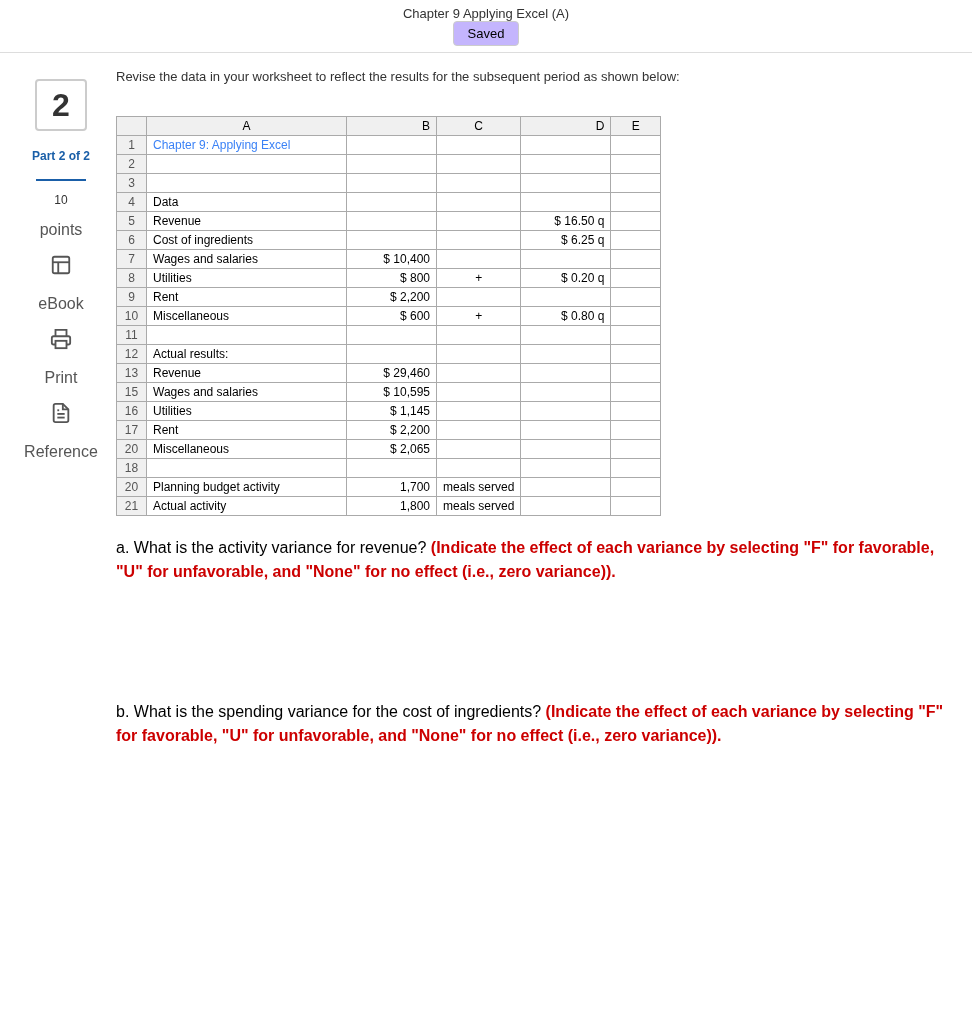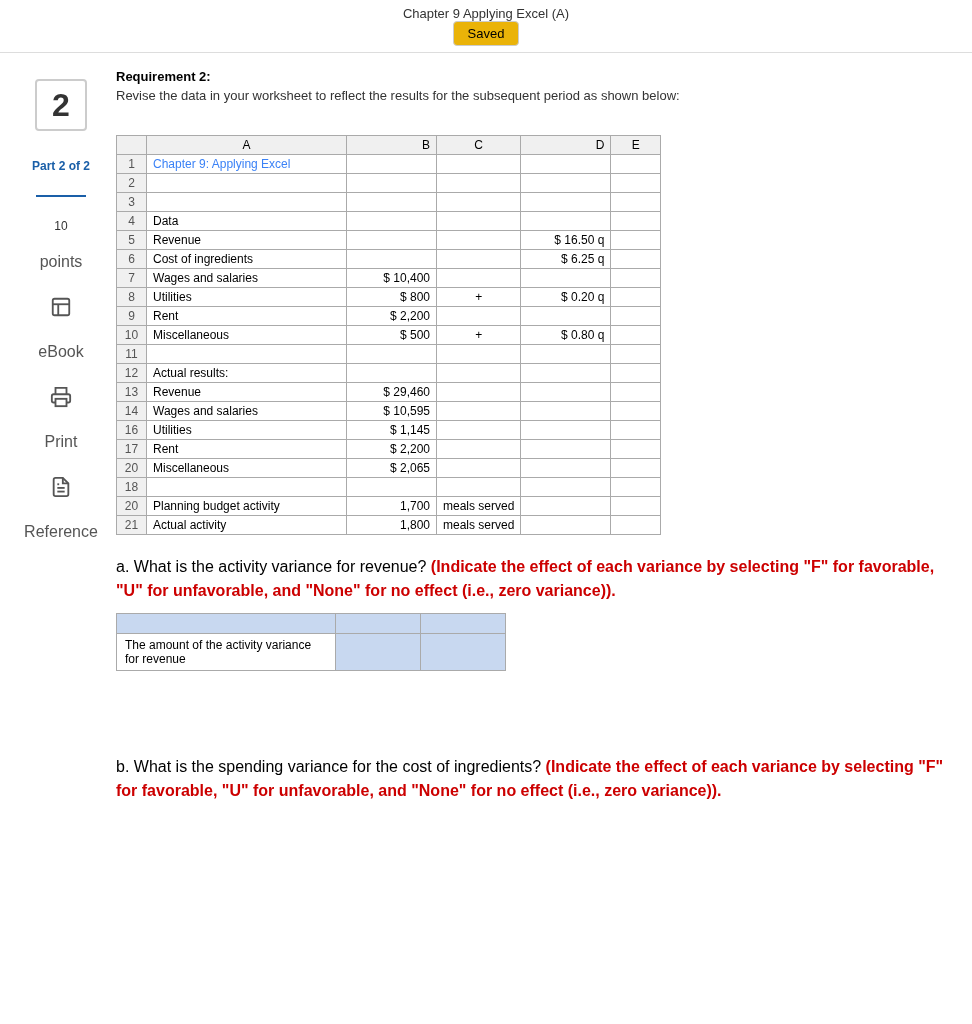--- a/index.html
+++ b/index.html
@@ -19,21 +19,21 @@
       border-bottom: 1px solid #ddd;
       flex-direction: column;
     }
 
     .top-bar-title {
       font-size: 13px;
       color: #333;
     }
 
     .saved-btn {
-      background: #eab308;
+      background: #c4b5fd;
       border: 1px solid #ccc;
       border-radius: 4px;
       padding: 4px 14px;
       font-size: 13px;
       cursor: pointer;
     }
 
     .main-layout {
       display: flex;
       padding: 16px;
@@ -60,22 +60,21 @@
       font-size: 32px;
       font-weight: bold;
       color: #333;
       margin-bottom: 8px;
     }
 
     .sidebar-section {
       display: flex;
       flex-direction: column;
       align-items: center;
-      gap: 20px;
-      margin-top: 10px;
+      gap: 14px;
     }
 
     .sidebar-label {
       font-size: 16px;
       color: #555;
       text-align: center;
     }
 
     .part-label {
       color: #1a5fa8;
@@ -281,21 +280,20 @@
           <line x1="16" y1="13" x2="8" y2="13"></line>
           <line x1="16" y1="17" x2="8" y2="17"></line>
           <polyline points="10 9 9 9 8 9"></polyline>
         </svg>
       </div>
       <div class="sidebar-label">Reference</div>
     </div>
   </div>
 
   <div class="content-area">
-    <div class="requirement-title">Requirement 2:</div>
     <div class="requirement-text">Revise the data in your worksheet to reflect the results for the subsequent period as shown below:</div>
 
     <div class="spreadsheet-wrapper">
       <table class="spreadsheet">
         <thead>
           <tr>
             <th class="row-num"></th>
             <th class="col-a">A</th>
             <th class="col-b">B</th>
             <th class="col-c">C</th>
@@ -372,21 +370,21 @@
               <td class="row-num">9</td>
               <td class="col-a">Rent</td>
               <td class="col-b">$  2,200</td>
               <td class="col-c"></td>
               <td class="col-d"></td>
               <td class="col-e"></td>
             </tr>
             <tr>
               <td class="row-num">10</td>
               <td class="col-a">Miscellaneous</td>
-              <td class="col-b">$     500</td>
+              <td class="col-b">$     600</td>
               <td class="col-c">+</td>
               <td class="col-d">$ 0.80 q</td>
               <td class="col-e"></td>
             </tr>
             <tr>
               <td class="row-num">11</td>
               <td class="col-a"></td>
               <td class="col-b"></td>
               <td class="col-c"></td>
               <td class="col-d"></td>
@@ -402,21 +400,21 @@
             </tr>
             <tr>
               <td class="row-num">13</td>
               <td class="col-a">Revenue</td>
               <td class="col-b">$ 29,460</td>
               <td class="col-c"></td>
               <td class="col-d"></td>
               <td class="col-e"></td>
             </tr>
             <tr>
-              <td class="row-num">14</td>
+              <td class="row-num">15</td>
               <td class="col-a">Wages and salaries</td>
               <td class="col-b">$ 10,595</td>
               <td class="col-c"></td>
               <td class="col-d"></td>
               <td class="col-e"></td>
             </tr>
             <tr>
               <td class="row-num">16</td>
               <td class="col-a">Utilities</td>
               <td class="col-b">$  1,145</td>
@@ -467,39 +465,23 @@
           </tbody>
       </table>
     </div>
 
     <div class="question-section">
       <div class="question-text">
         <span>a. </span>
         <span>What is the activity variance for revenue?</span>
         <span class="question-highlight">(Indicate the effect of each variance by selecting "F" for favorable, "U" for unfavorable, and "None" for no effect (i.e., zero variance)).</span>
       </div>
-      <table class="answer-table">
-        <thead>
-          <tr class="header-row">
-            <td></td>
-            <td></td>
-            <td></td>
-          </tr>
-        </thead>
-        <tbody>
-          <tr>
-            <td class="label-cell">The amount of the activity variance for revenue</td>
-            <td class="input-cell"><input type="text" style="border: none; background: transparent; width: 100%; outline: none; font-size: 12px;"></td>
-            <td class="input-cell"><input type="text" style="border: none; background: transparent; width: 100%; outline: none; font-size: 12px;"></td>
-          </tr>
-        </tbody>
-      </table>
-    </div>
-
-    <div class="question-section" style="margin-top: 84px;">
+    </div>
+
+    <div class="question-section" style="margin-top: 116px;">
       <div class="question-text">
         <span>b. </span>
         <span>What is the spending variance for the cost of ingredients?</span>
         <span class="question-highlight">(Indicate the effect of each variance by selecting "F" for favorable, "U" for unfavorable, and "None" for no effect (i.e., zero variance)).</span>
       </div>
     </div>
 
   </div>
 </div>
 

